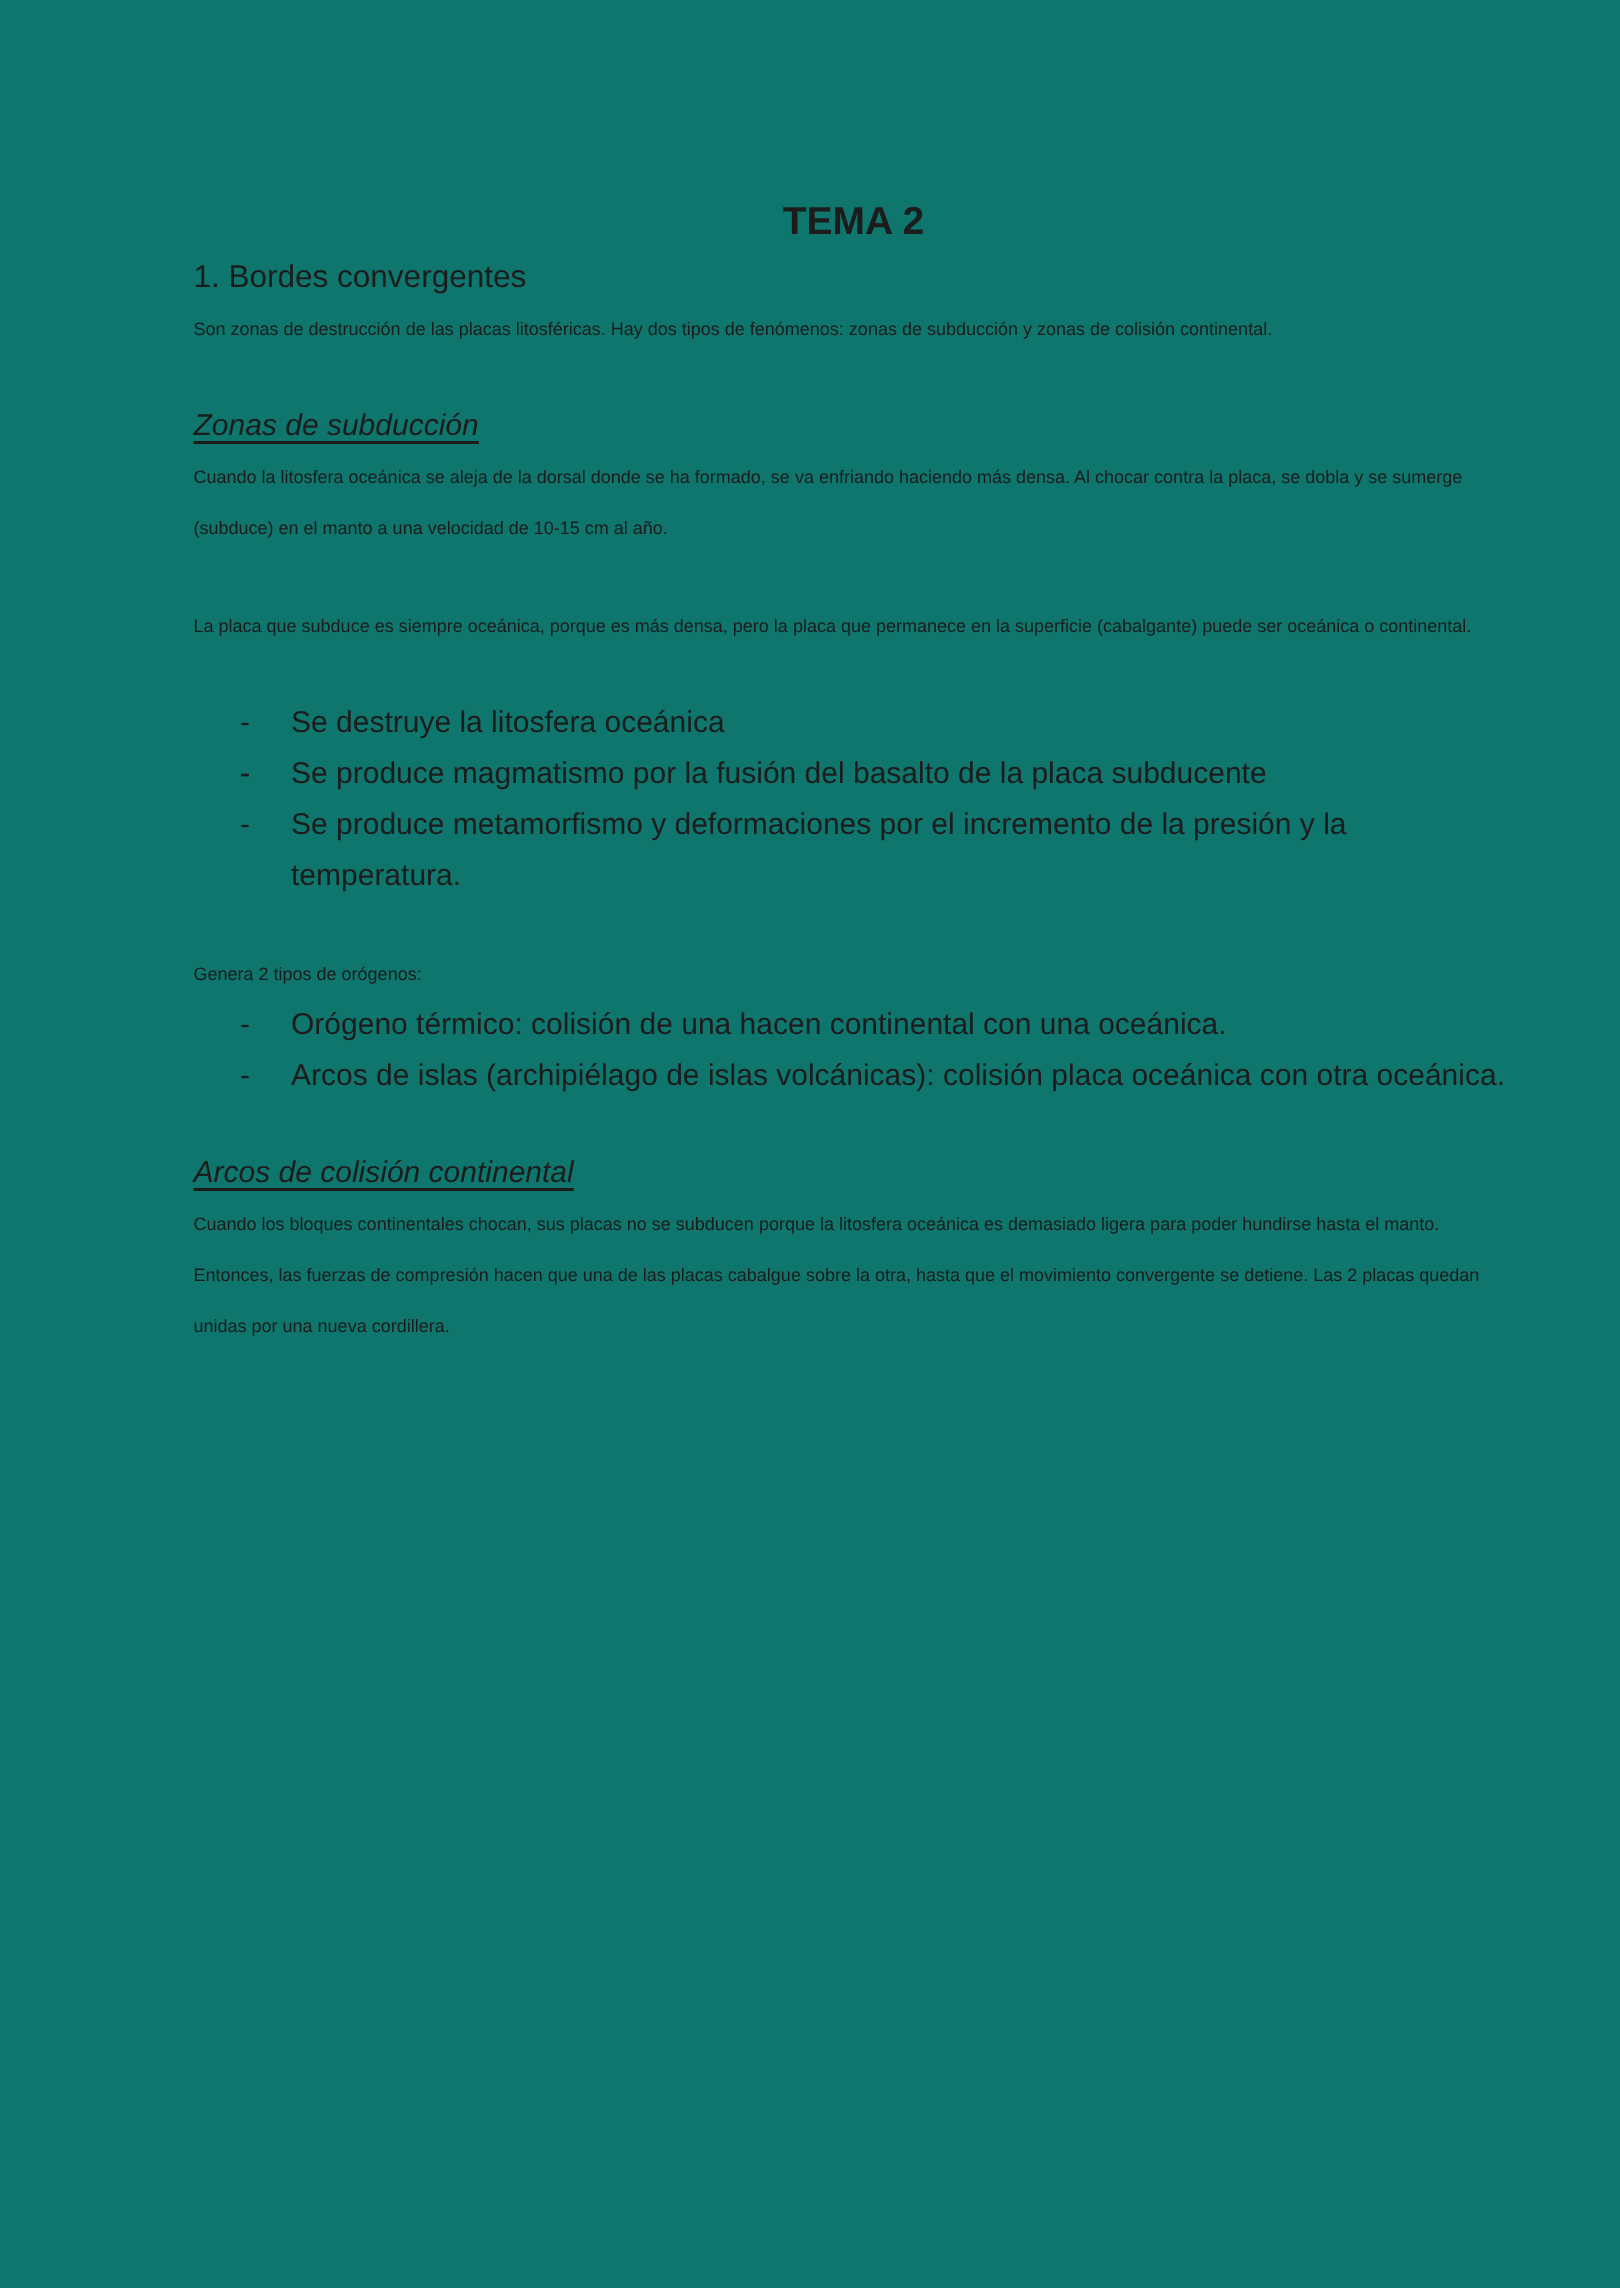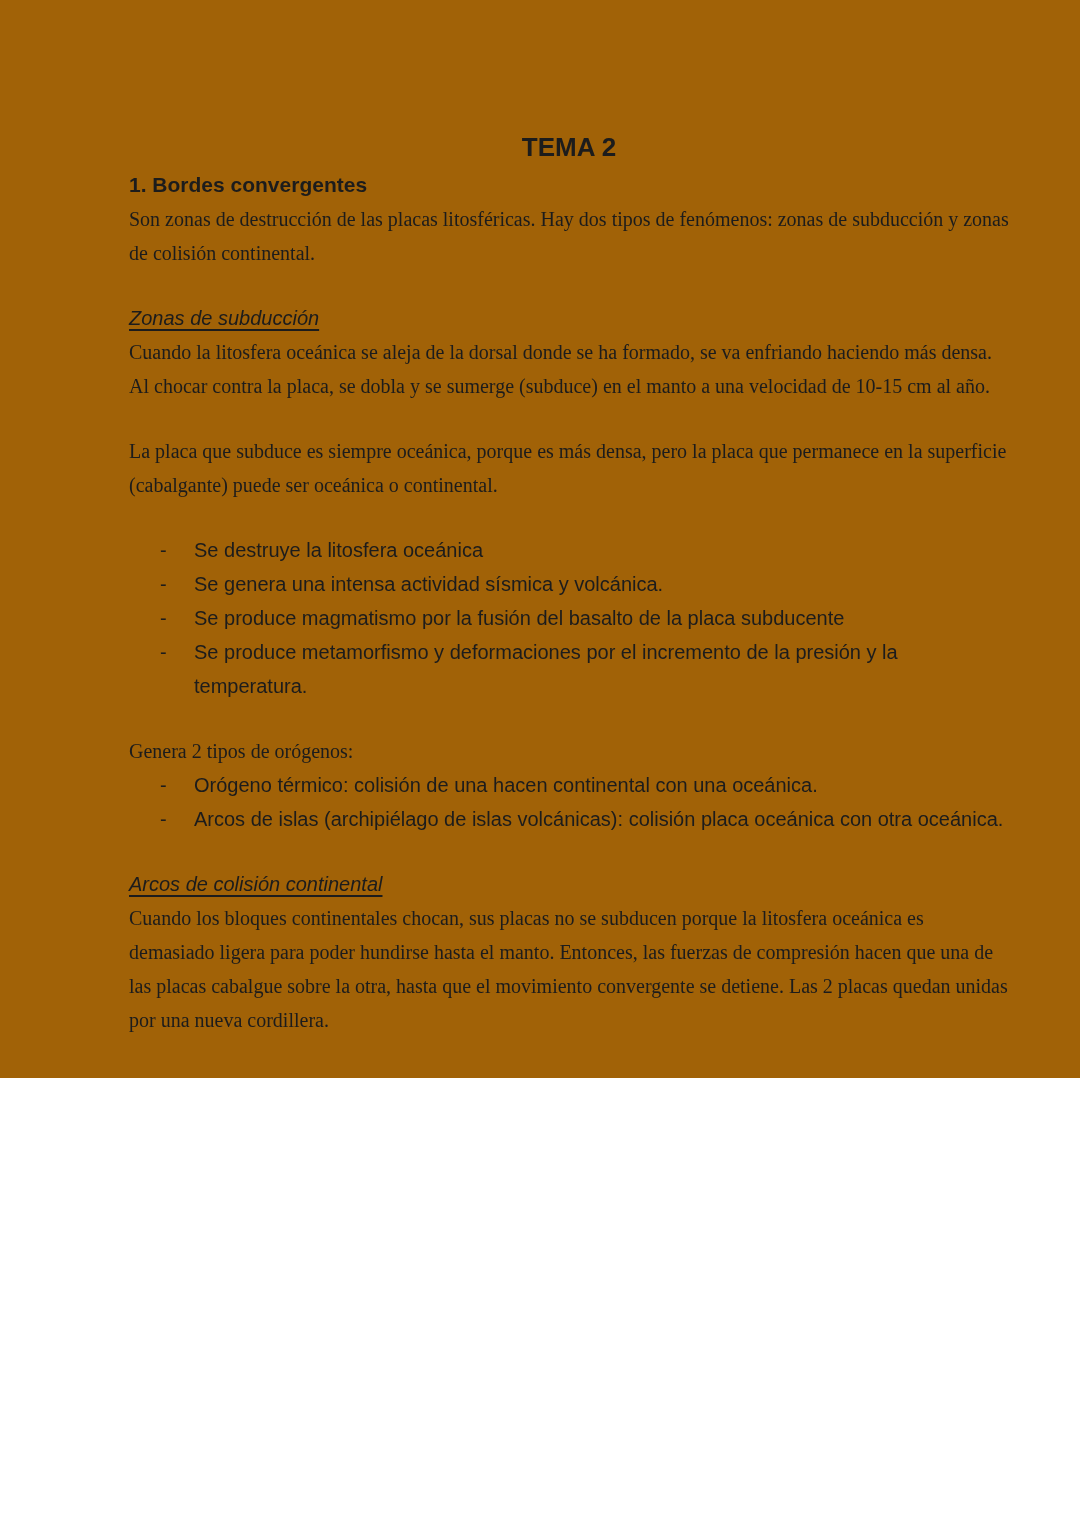--- a/index.html
+++ b/index.html
@@ -10,53 +10,52 @@
   body {
     width: 1080px;
     height: 1525px;
     font-family: "Liberation Sans", sans-serif;
     color: #1c1c1c;
     -webkit-font-smoothing: antialiased;
   }
   .page {
     box-sizing: border-box;
     width: 1080px;
-    height: 1078px;
+    height: 1525px;
     padding: 130px 71px 0 129px;
-    background: #a16207;
+    background: #0f766e;
     overflow: hidden;
   }
   .doc-title {
     font-size: 26px;
     font-weight: bold;
     text-align: center;
     line-height: 34px;
     margin: 0 0 4px 0;
   }
   .section-heading {
     font-size: 21px;
-    font-weight: bold;
+    font-weight: normal;
     line-height: 34px;
     margin: 0;
   }
   .sub-heading {
     font-size: 20px;
     font-weight: normal;
     line-height: 34px;
     margin: 0;
     text-decoration: underline;
     text-decoration-thickness: 2px;
     text-underline-offset: 4px;
     font-style: italic;
   }
   p.body-para {
-    font-size: 20px;
+    font-size: 12px;
     line-height: 34px;
     margin: 0 0 31px 0;
-    font-family: Liberation Serif, serif;
   }
   p.body-para.tight {
     margin-bottom: 0;
   }
   ul.dash-list {
     list-style: none;
     margin: 0 0 31px 0;
     padding: 0;
   }
   ul.dash-list li {
@@ -88,21 +87,20 @@
 
   <p class="body-para">La placa que subduce es siempre oceánica, porque es más densa, pero la placa que permanece en la superficie (cabalgante) puede ser oceánica o continental.</p>
 
   <ul class="dash-list">
     <li>
       <span class="dash-marker">-</span>
       <span>Se destruye la litosfera oceánica</span>
     </li>
     <li>
       <span class="dash-marker">-</span>
-      <span>Se genera una intensa actividad sísmica y volcánica.</span>
     </li>
     <li>
       <span class="dash-marker">-</span>
       <span>Se produce magmatismo por la fusión del basalto de la placa subducente</span>
     </li>
     <li>
       <span class="dash-marker">-</span>
       <span>Se produce metamorfismo y deformaciones por el incremento de la presión y la temperatura.</span>
     </li>
   </ul>

